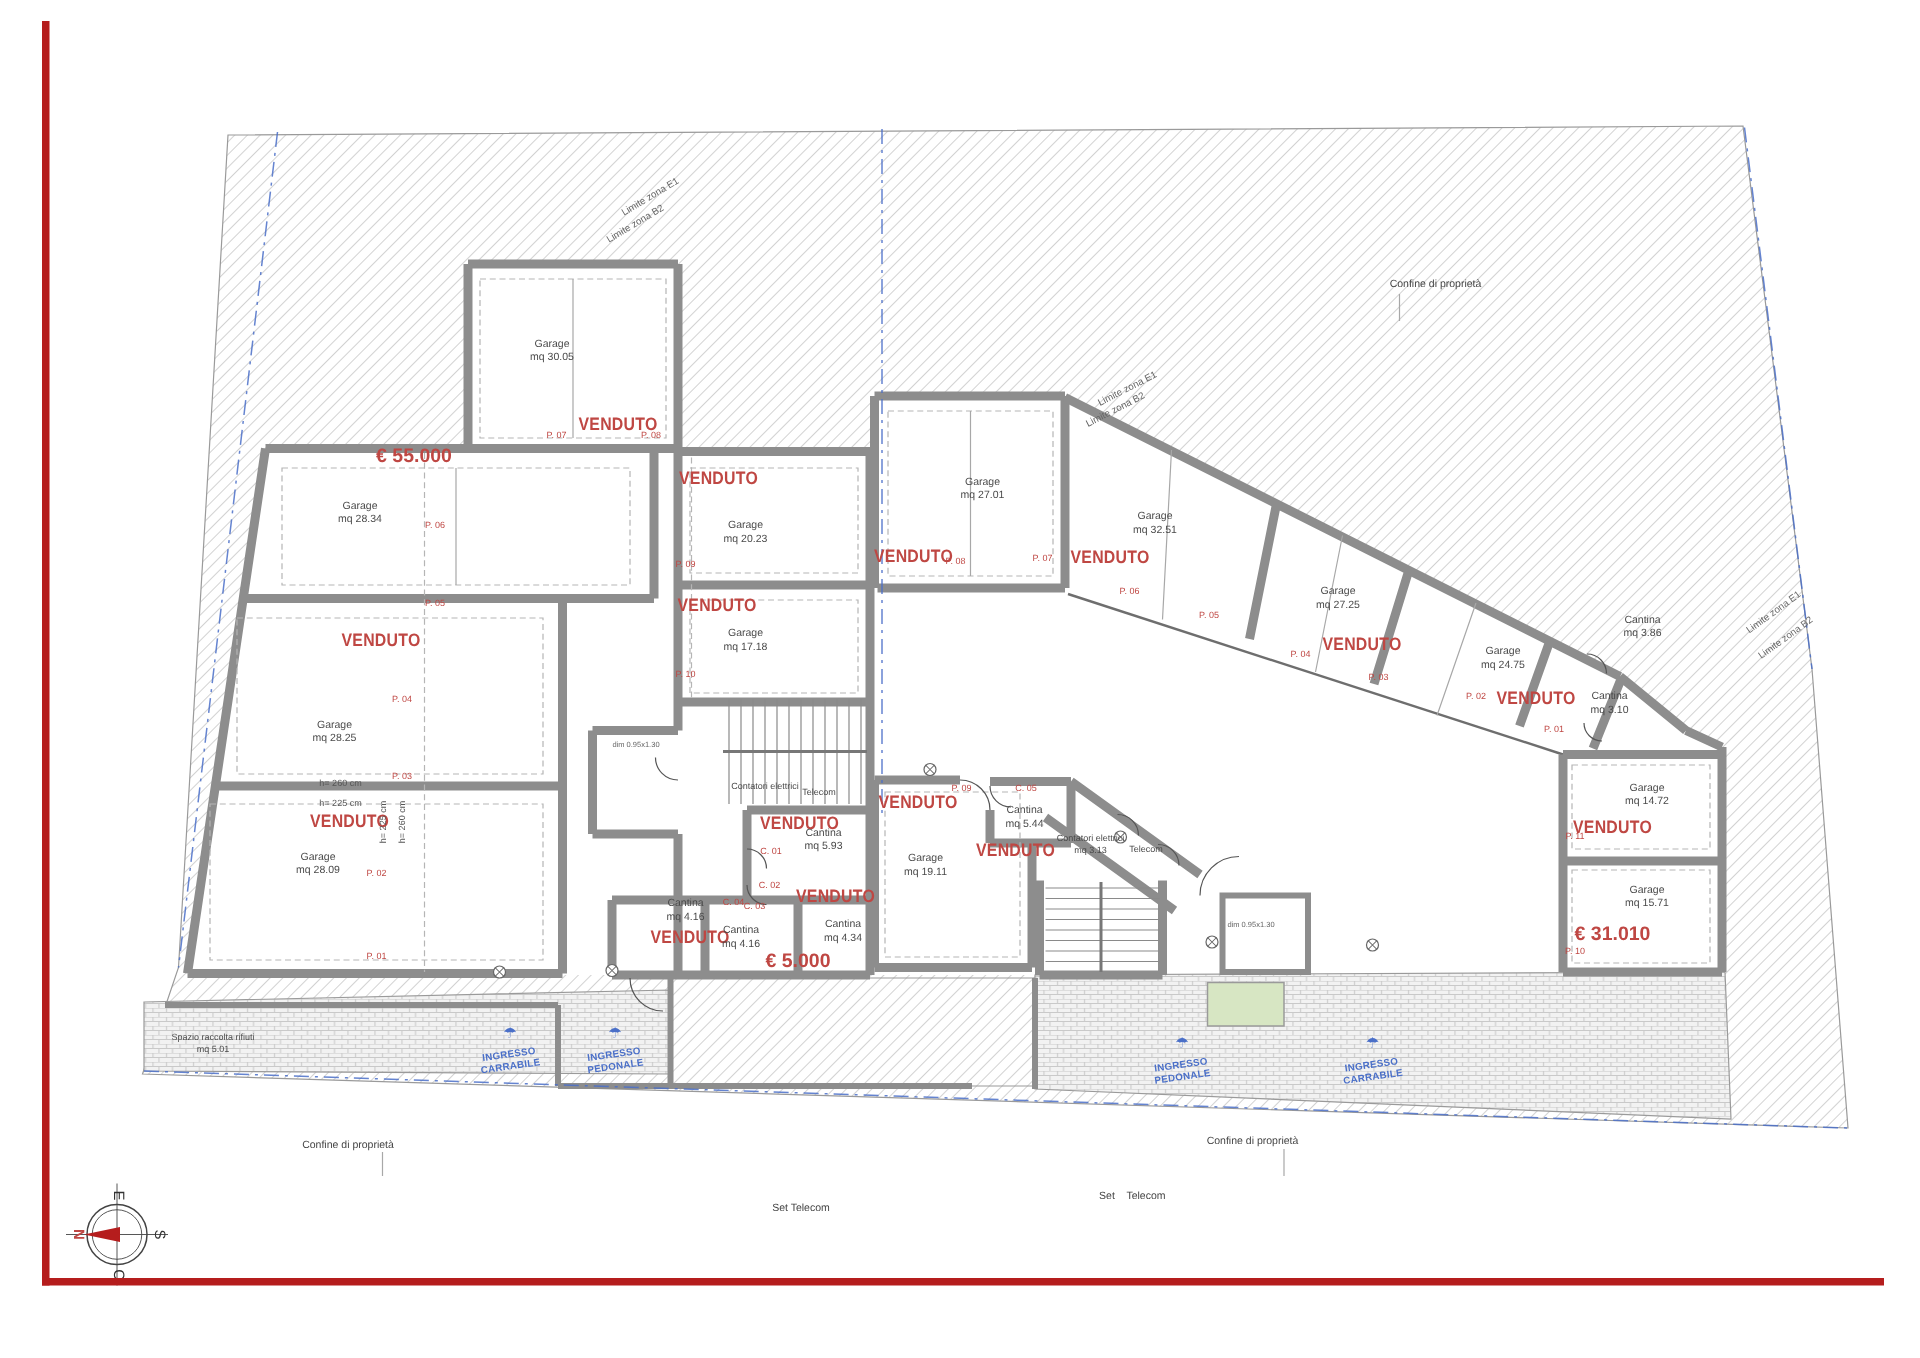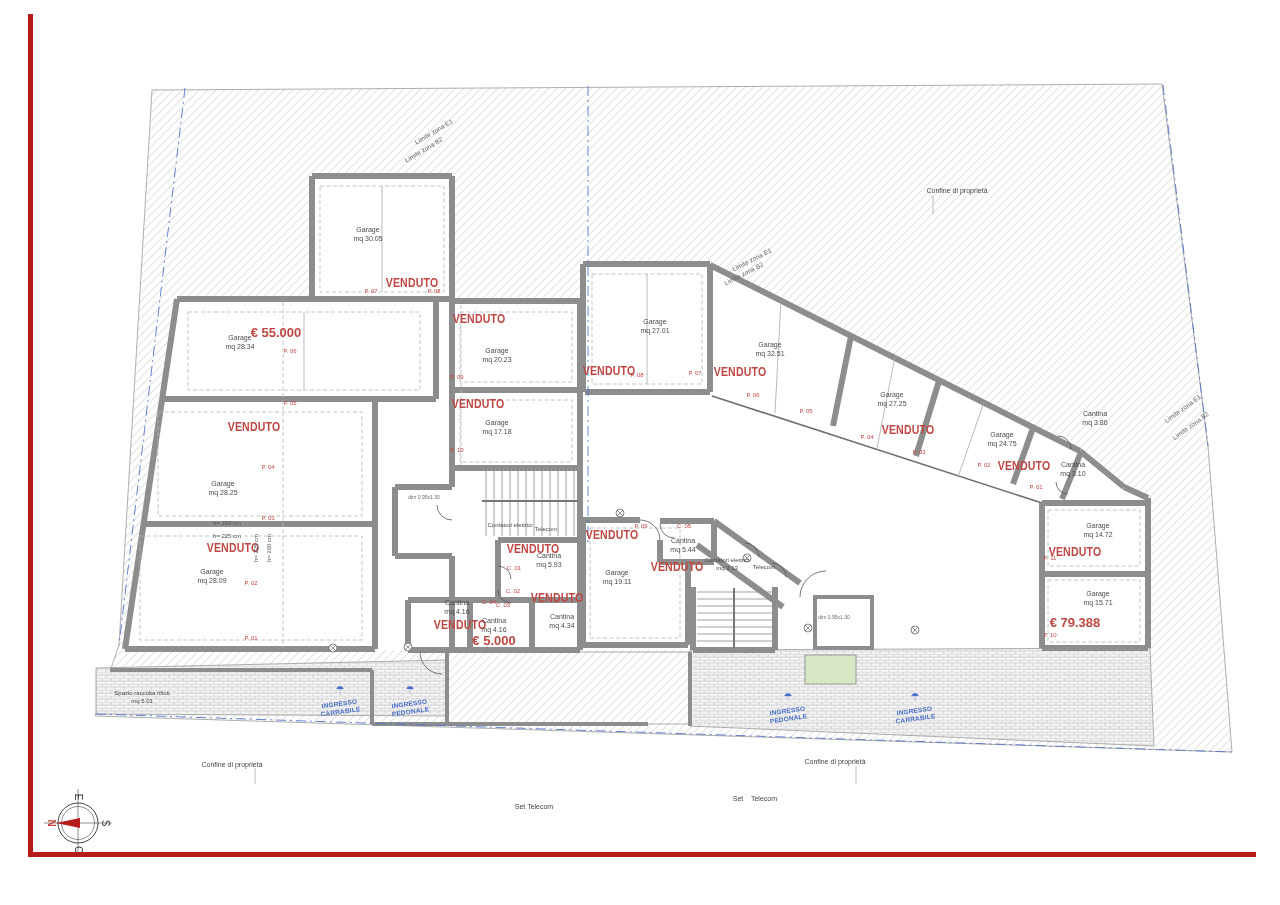--- a/index.html
+++ b/index.html
@@ -171,21 +171,21 @@
 
     <g>
       <circle class="cmp" cx="78" cy="823" r="20"></circle>
       <circle class="cmpthin" cx="78" cy="823" r="16.5"></circle>
       <path class="cmpthin" d="M44,823 H112 M78,789 V857"></path>
       <polygon class="needle" points="56,823 80,818 80,828"></polygon>
     </g>
   </svg>
 
   <div id="label-layer">
-      <span class="lbl price" style="left: 276px; top: 333px; text-align: center;">€ 55.000</span>
+      <span class="lbl price" style="left: 276px; top: 304px; text-align: center;">€ 55.000</span>
       <span class="lbl room" style="left: 240px; top: 343px;">Garage
 mq 28.34</span>
       <span class="lbl pnum" style="left: 290px; top: 352px;">P. 06</span>
       <span class="lbl pnum" style="left: 290px; top: 404px;">P. 05</span>
       <span class="lbl venduto" style="left: 254px; top: 427px;">VENDUTO</span>
       <span class="lbl room" style="left: 223px; top: 489px;">Garage
 mq 28.25</span>
       <span class="lbl pnum" style="left: 268px; top: 468px;">P. 04</span>
       <span class="lbl pnum" style="left: 268px; top: 519px;">P. 03</span>
       <span class="lbl dim" style="left: 227px; top: 524px;">h= 260 cm</span>
@@ -233,21 +233,21 @@
       <span class="lbl room" style="left: 1095px; top: 419px;">Cantina
 mq 3.86</span>
       <span class="lbl room" style="left: 1073px; top: 470px;">Cantina
 mq 3.10</span>
       <span class="lbl room" style="left: 1098px; top: 531px;">Garage
 mq 14.72</span>
       <span class="lbl venduto" style="left: 1075px; top: 552px;">VENDUTO</span>
       <span class="lbl pnum" style="left: 1050px; top: 559px;">P. 11</span>
       <span class="lbl room" style="left: 1098px; top: 599px;">Garage
 mq 15.71</span>
-      <span class="lbl price" style="left: 1075px; top: 623px;">€ 79.388</span>
+      <span class="lbl price" style="left: 1075px; top: 623px;">€ 31.010</span>
       <span class="lbl pnum" style="left: 1050px; top: 636px;">P. 10</span>
       <span class="lbl venduto" style="left: 612px; top: 535px;">VENDUTO</span>
       <span class="lbl room" style="left: 617px; top: 578px;">Garage
 mq 19.11</span>
       <span class="lbl pnum" style="left: 641px; top: 527px;">P. 09</span>
       <span class="lbl pnum" style="left: 684px; top: 527px;">C. 05</span>
       <span class="lbl room" style="left: 683px; top: 546px;">Cantina
 mq 5.44</span>
       <span class="lbl venduto" style="left: 677px; top: 567px;">VENDUTO</span>
       <span class="lbl roomsm" style="left: 727px; top: 564px;">Contatori elettrici
@@ -261,21 +261,21 @@
       <span class="lbl pnum" style="left: 514px; top: 569px;">C. 01</span>
       <span class="lbl pnum" style="left: 513px; top: 592px;">C. 02</span>
       <span class="lbl venduto" style="left: 557px; top: 598px;">VENDUTO</span>
       <span class="lbl pnum" style="left: 489px; top: 603px;">C. 04</span>
       <span class="lbl pnum" style="left: 503px; top: 606px;">C. 03</span>
       <span class="lbl room" style="left: 457px; top: 608px;">Cantina
 mq 4.16</span>
       <span class="lbl venduto" style="left: 460px; top: 625px;">VENDUTO</span>
       <span class="lbl room" style="left: 494px; top: 626px;">Cantina
 mq 4.16</span>
-      <span class="lbl price" style="left: 494px; top: 641px;">€ 5.000</span>
+      <span class="lbl price" style="left: 532px; top: 641px;">€ 5.000</span>
       <span class="lbl room" style="left: 562px; top: 622px;">Cantina
 mq 4.34</span>
       <span class="lbl roomsm" style="left: 142px; top: 697px;">Spazio raccolta rifiuti
 mq 5.01</span>
       <span class="lbl dimxs" style="left: 424px; top: 497px;">dim 0.95x1.30</span>
       <span class="lbl dimxs" style="left: 834px; top: 617px;">dim 0.95x1.30</span>
       <span class="lbl blueico" style="left: 340px; top: 690px;">☂</span>
       <span class="lbl blue" style="left: 340px; top: 708px; transform: translate(-50%, -50%) rotate(-8deg);">INGRESSO
 CARRABILE</span>
       <span class="lbl blueico" style="left: 410px; top: 690px;">☂</span>

